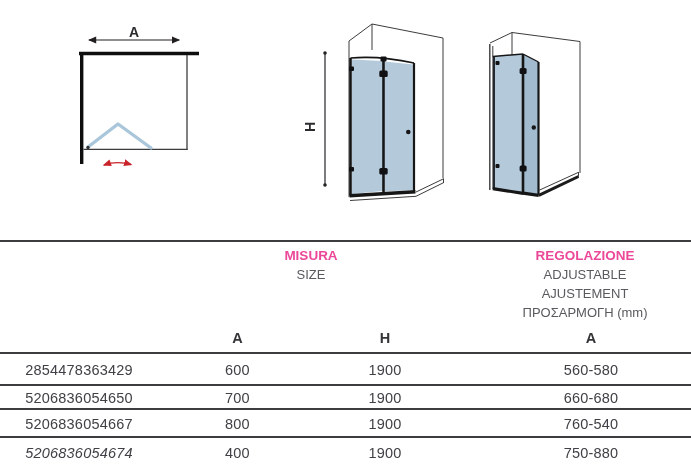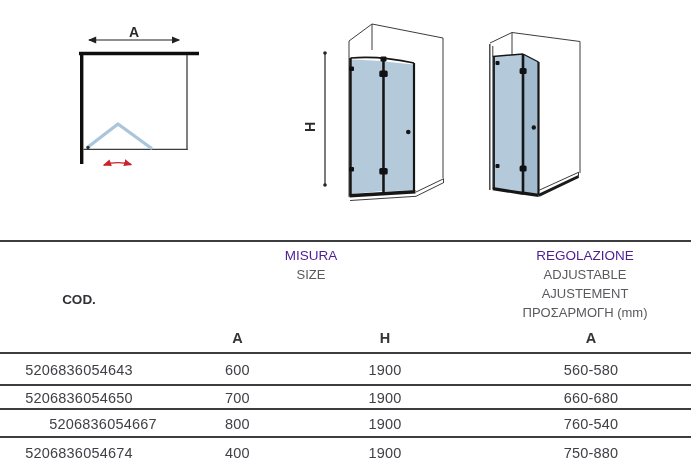--- a/index.html
+++ b/index.html
@@ -7,21 +7,21 @@
         font-family:"Liberation Sans","DejaVu Sans",sans-serif;}
   .abs{position:absolute;}
   .hline{position:absolute;left:0;width:691px;background:#3d3d40;}
   .cell{position:absolute;height:24px;display:flex;align-items:center;justify-content:center;
         font-size:14.5px;color:#414046;letter-spacing:0.2px;}
   .c-cod{left:0;width:158px;}
   .c-a{left:165px;width:145px;}
   .c-h{left:312px;width:146px;}
   .c-reg{left:496px;width:190px;}
   .hdr-group{position:absolute;top:246px;text-align:center;line-height:19px;font-size:13px;color:#595a5e;}
-  .hdr-bold{font-weight:400;font-size:13.5px;color:#4c1d95;}
+  .hdr-bold{font-weight:700;font-size:13.5px;color:#ec4899;}
   .cod-label{position:absolute;top:290px;left:0;width:158px;height:18px;display:flex;
              align-items:center;justify-content:center;font-weight:700;font-size:13.5px;color:#323236;}
   .subcell{position:absolute;top:329px;height:18px;display:flex;align-items:center;justify-content:center;
            font-weight:700;font-size:14.5px;color:#353539;}
 </style>
 </head>
 <body>
 
 <div class="page">
 
@@ -126,64 +126,63 @@
       <rect x="49.6" y="58" width="7" height="6" rx="1.5"></rect>
       <rect x="49.6" y="155.5" width="7" height="6" rx="1.5"></rect>
       <rect x="25.5" y="51" width="4" height="4" rx="1"></rect>
       <rect x="25.5" y="154" width="4" height="4" rx="1"></rect>
     </g>
     <circle cx="63.8" cy="117.5" r="2.2" fill="#161617"></circle>
   </svg>
 
   <div class="hline" style="top:240px;height:2px;"></div>
 
-  <div class="cod-label">COD.</div>
 
   <div class="hdr-group" style="left:166px;width:290px;">
     <div class="hdr-bold">MISURA</div>
     <div>SIZE</div>
   </div>
 
   <div class="hdr-group" style="left:465px;width:240px;">
     <div class="hdr-bold">REGOLAZIONE</div>
     <div>ADJUSTABLE</div>
     <div>AJUSTEMENT</div>
     <div>ΠΡΟΣΑΡΜΟΓΗ (mm)</div>
   </div>
 
   <div class="subcell c-a">A</div>
   <div class="subcell c-h">H</div>
   <div class="subcell c-reg">A</div>
 
   <div class="hline" style="top:352px;height:2px;"></div>
 
   <div>
-    <div class="cell c-cod" style="top:358px;">5206836054643</div>
+    <div class="cell c-cod" style="top:358px;">2854478363429</div>
     <div class="cell c-a" style="top:358px;">600</div>
     <div class="cell c-h" style="top:358px;">1900</div>
     <div class="cell c-reg" style="top:358px;">560-580</div>
   </div>
   <div class="hline" style="top:384px;height:2px;"></div>
 
   <div>
     <div class="cell c-cod" style="top:386px;">5206836054650</div>
     <div class="cell c-a" style="top:386px;">700</div>
     <div class="cell c-h" style="top:386px;">1900</div>
     <div class="cell c-reg" style="top:386px;">660-680</div>
   </div>
   <div class="hline" style="top:408px;height:2px;"></div>
 
   <div>
-    <div class="cell c-cod" style="top:412px;padding-left:24px;">5206836054667</div>
+    <div class="cell c-cod" style="top:412px;">5206836054667</div>
     <div class="cell c-a" style="top:412px;">800</div>
     <div class="cell c-h" style="top:412px;">1900</div>
     <div class="cell c-reg" style="top:412px;">760-540</div>
   </div>
   <div class="hline" style="top:436px;height:2px;"></div>
 
   <div>
-    <div class="cell c-cod" style="top:441px;">5206836054674</div>
+    <div class="cell c-cod" style="top:441px;font-style:italic;">5206836054674</div>
     <div class="cell c-a" style="top:441px;">400</div>
     <div class="cell c-h" style="top:441px;">1900</div>
     <div class="cell c-reg" style="top:441px;">750-880</div>
   </div>
 
 </div>
 
 </body></html>

